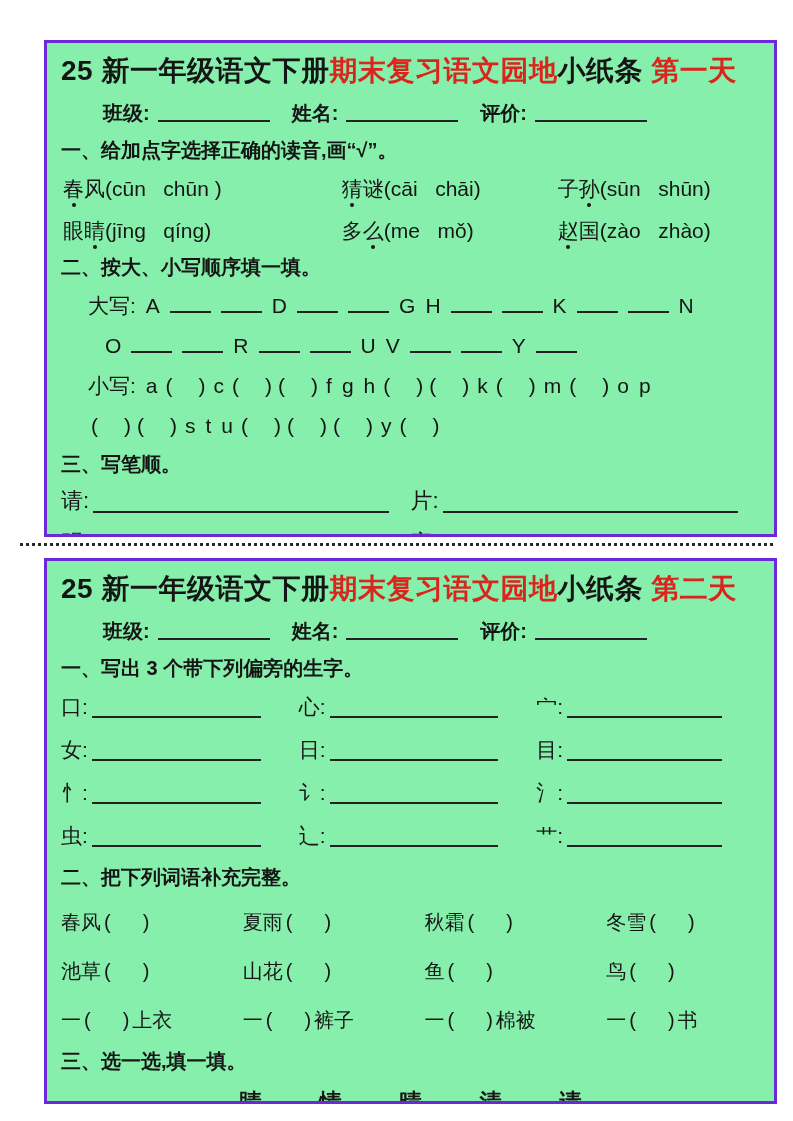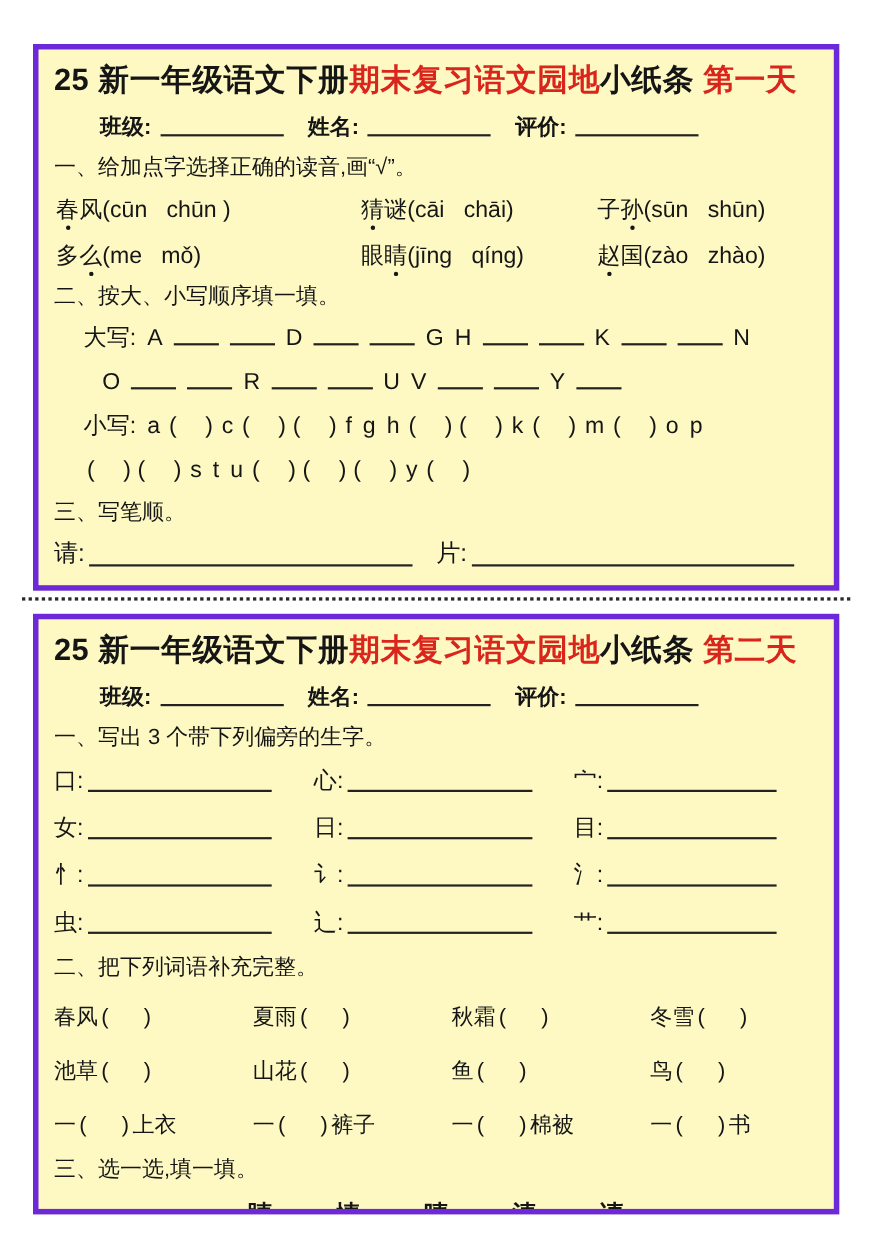--- a/index.html
+++ b/index.html
@@ -2,22 +2,22 @@
 <html style="--red: #d9251c;"><head>
 <meta charset="utf-8">
 <style>
   html,body{margin:0;padding:0;background:#f6f6f4;}
   body{
     width:793px;height:1121px;position:relative;
     font-family:"Liberation Sans","DejaVu Sans",sans-serif;
     color:#151515;background:#ffffff;
   }
   .sheet{
-    position:absolute;left:30px;width:733px;
-    border:5px solid #6d28d9;background:#fef9c3;
+    position:absolute;left:44px;width:733px;
+    border:3px solid #6d28d9;background:#86efac;
     box-sizing:border-box;padding:6px 14px 4px 14px;overflow:hidden;
   }
   .sheet1{top:40px;height:497px;}
   .sheet2{top:558px;height:546px;}
   .cutline{
     position:absolute;left:20px;top:543px;width:753px;height:0;
     border-top:3px dotted #2a2a2a;
   }
   .title{
     font-size:28px;font-weight:900;letter-spacing:.5px;
@@ -25,21 +25,21 @@
   }
   .title .red{color:var(--red);}
   .meta{
     display:flex;align-items:flex-end;gap:22px;
     padding-left:42px;margin-top:6px;height:30px;
     font-size:20px;font-weight:700;
   }
   .meta-field{display:flex;align-items:flex-start;}
   .meta-blank{display:inline-block;width:112px;height:20px;
     border-bottom:2px solid #222;margin-left:8px;}
-  .heading{font-size:20px;font-weight:400;margin-top:9px;line-height:28px;}
+  .heading{font-size:20px;font-weight:700;margin-top:9px;line-height:28px;}
   
   .reading-grid{
     display:grid;grid-template-columns:40% 31% 29%;
     row-gap:16px;margin:12px 0 2px 2px;font-size:21px;line-height:26px;
   }
   .reading-item{white-space:pre;}
   .dotchar{position:relative;display:inline-block;}
   .dotchar::after{
     content:"";position:absolute;left:50%;bottom:-5px;width:4px;height:4px;
     border-radius:50%;background:#161616;transform:translateX(-50%);
@@ -88,22 +88,22 @@
       <span class="meta-field">
         <span>评价:</span>
         <span class="meta-blank"></span>
       </span>
     </div>
     <div class="heading">一、给加点字选择正确的读音,画“√”。</div>
     <div class="reading-grid">
       <span class="reading-item"><span class="dotchar">春</span><span>风</span><span class="pinyin">(cūn   chūn )</span></span>
       <span class="reading-item"><span class="dotchar">猜</span><span>谜</span><span class="pinyin">(cāi   chāi)</span></span>
       <span class="reading-item"><span>子</span><span class="dotchar">孙</span><span class="pinyin">(sūn   shūn)</span></span>
+      <span class="reading-item"><span>眼</span><span class="dotchar">睛</span><span class="pinyin">(jīng   qíng)</span></span>
       <span class="reading-item"><span>多</span><span class="dotchar">么</span><span class="pinyin">(me   mǒ)</span></span>
-      <span class="reading-item"><span>眼</span><span class="dotchar">睛</span><span class="pinyin">(jīng   qíng)</span></span>
       <span class="reading-item"><span class="dotchar">赵</span><span>国</span><span class="pinyin">(zào   zhào)</span></span>
     </div>
     <div class="heading">二、按大、小写顺序填一填。</div>
     <div class="token-line"><span class="tok prefix">大写:</span><span class="tok">A</span><span class="blank"></span><span class="blank"></span><span class="tok">D</span><span class="blank"></span><span class="blank"></span><span class="tok">G</span><span class="tok">H</span><span class="blank"></span><span class="blank"></span><span class="tok">K</span><span class="blank"></span><span class="blank"></span><span class="tok">N</span></div>
     <div class="token-line indent"><span class="tok">O</span><span class="blank"></span><span class="blank"></span><span class="tok">R</span><span class="blank"></span><span class="blank"></span><span class="tok">U</span><span class="tok">V</span><span class="blank"></span><span class="blank"></span><span class="tok">Y</span><span class="blank"></span></div>
     <div class="token-line"><span class="tok prefix">小写:</span><span class="tok">a</span><span class="pb">
         <span>(</span>
         <span class="gap"></span>
         <span>)</span>
       </span><span class="tok">c</span><span class="pb">

